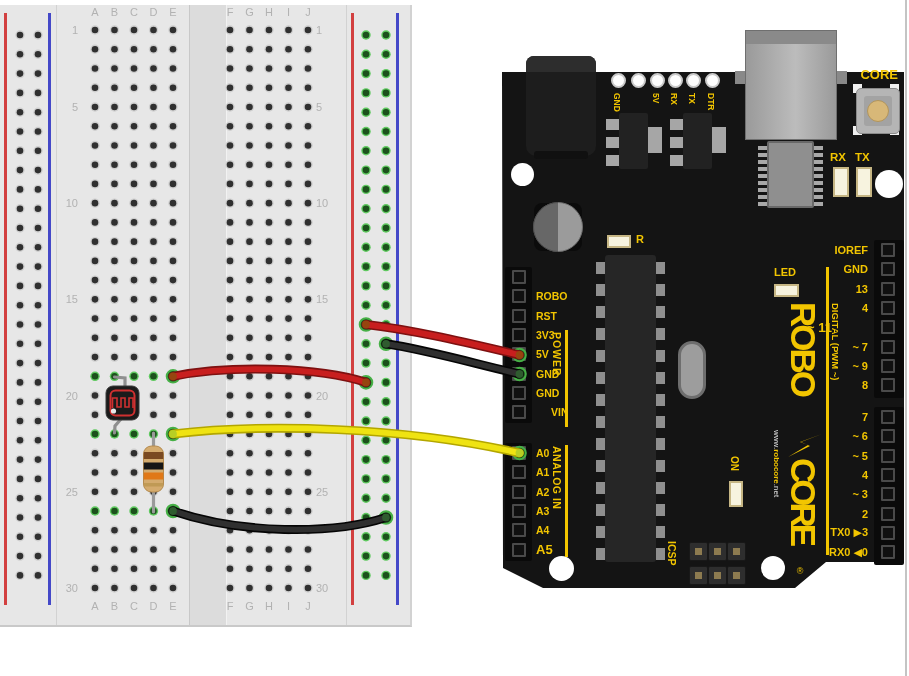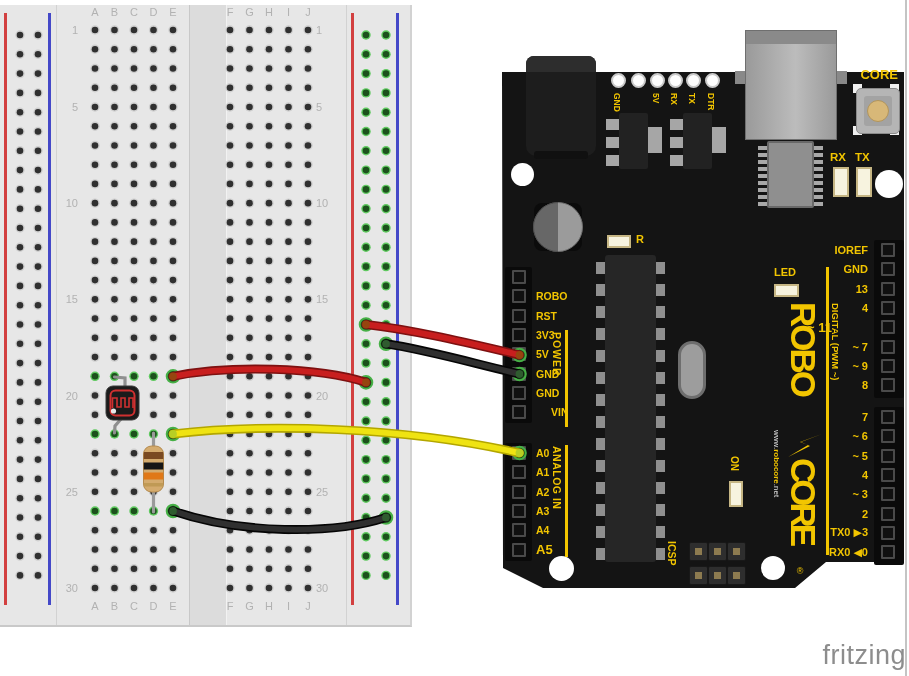--- a/index.html
+++ b/index.html
@@ -2019,15 +2019,14 @@
       <g>
         <circle cx="173" cy="511" r="6.3" fill="#1e4d1e" stroke="#46b046" stroke-width="2"></circle>
         <circle cx="386" cy="517.5" r="6.3" fill="#1e4d1e" stroke="#46b046" stroke-width="2"></circle>
         <path d="M173,511 C240,534 332,535 386,517.5" stroke="#050505" stroke-width="9" fill="none" stroke-linecap="round"></path>
         <path d="M173,511 C240,534 332,535 386,517.5" stroke="#2f2f2f" stroke-width="5.8" fill="none" stroke-linecap="round"></path>
         <circle cx="173" cy="511" r="3.9" fill="#2f5c2f"></circle>
         <circle cx="386" cy="517.5" r="3.9" fill="#2f5c2f"></circle>
       </g>
     </svg>
 
-  <div class="abs" style="left:758px;top:640px;width:148px;text-align:right;font-size:27px;color:#8d8d8d;letter-spacing:0.5px;">fritzing</div>
   <div class="abs" style="left:905px;top:0;width:2px;height:676px;background:#c4c4c4;"></div>
 </div>
 
 </body></html>

